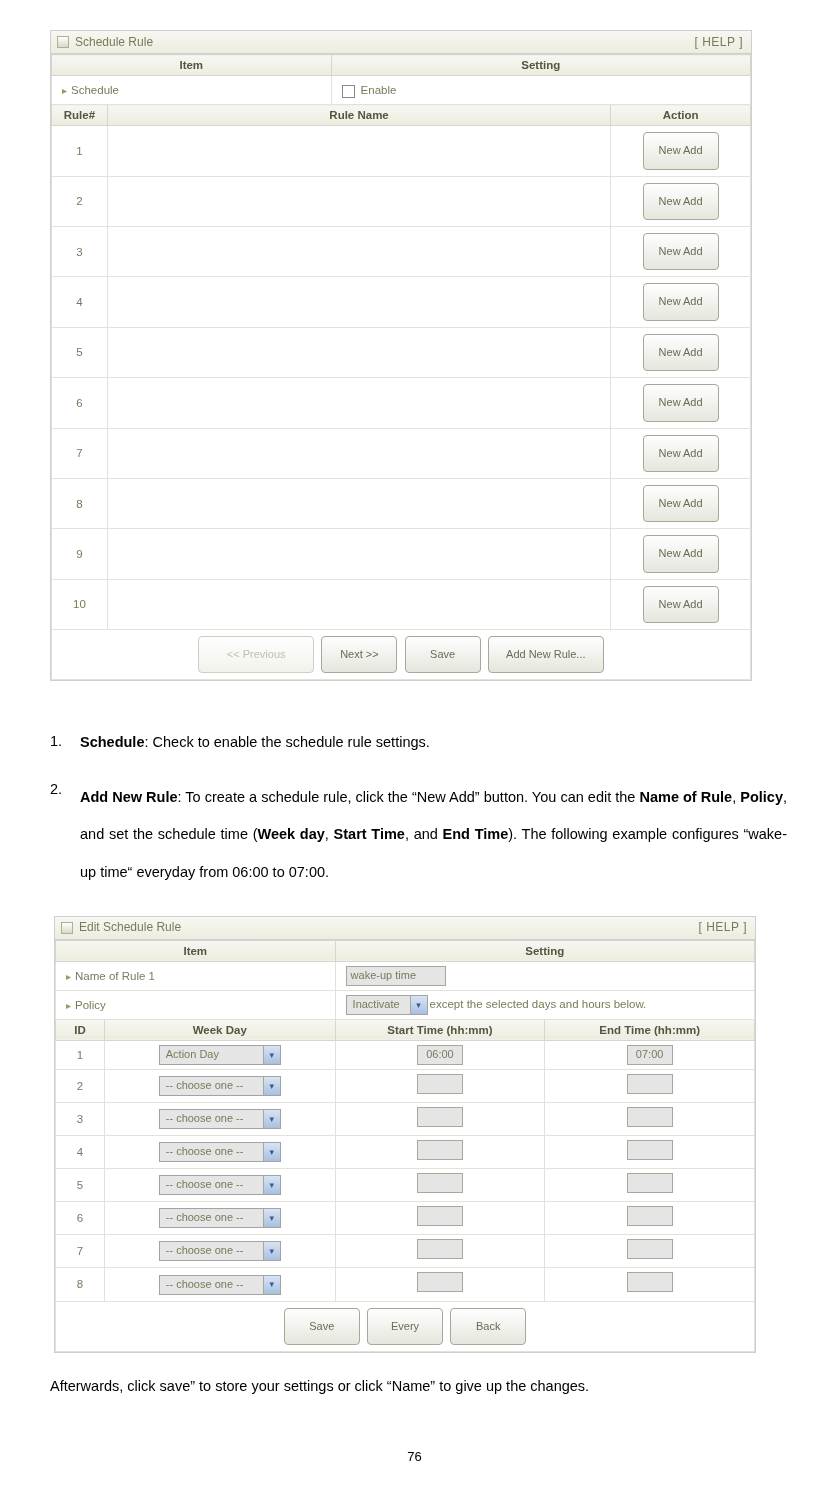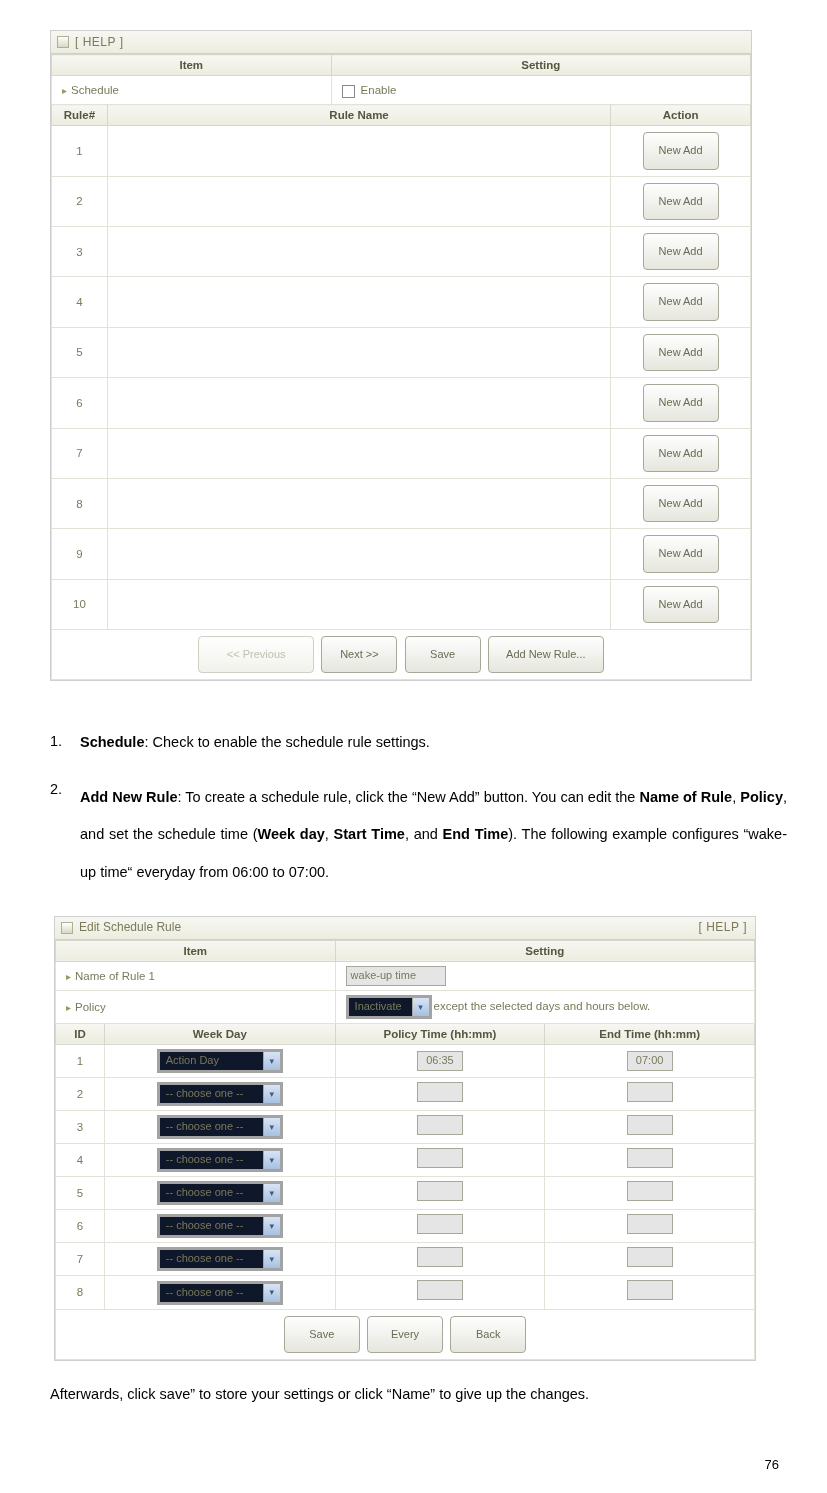--- a/index.html
+++ b/index.html
@@ -94,38 +94,38 @@
   }
   .footer-row td {
     padding: 8px 4px;
     text-align: center;
   }
   .ol { margin-top: 50px; }
   .ol .item { display: flex; margin-bottom: 24px; }
   .ol .num { width: 30px; flex-shrink: 0; }
   .ol .txt { flex: 1; line-height: 2.6; text-align: left; }
   .after { margin-top: 22px; line-height: 1.6; }
-  .pg { text-align: right; margin-top: 50px; padding-right: 8px; font-size: 13px; }
+  .pg { text-align: center; margin-top: 50px; padding-right: 8px; font-size: 13px; }
   .input-text {
     display: inline-block;
     border: 1px solid #a8a898;
     background: #e5e5e5;
     color: #7a7a5a;
     font-size: 11px;
     padding: 1px 4px;
     min-width: 90px;
     height: 16px;
     text-align: left;
   }
   .input-text.sm { min-width: 36px; text-align: center; }
   .select {
     display: inline-flex;
     align-items: stretch;
-    border: 3px solid #a3a3a3;
-    background: #0f172a;
+    border: 1px solid #a3a3a3;
+    background: #e5e5e5;
     height: 18px;
     font-size: 11px;
     color: #7a7a5a;
     min-width: 120px;
   }
   .select .sval { flex: 1; padding: 1px 6px; text-align: left; }
   .select .sarr {
     width: 16px;
     background: linear-gradient(#d8e4f4, #a8c0e0);
     border-left: 1px solid #a8a898;
@@ -135,20 +135,21 @@
   }
   .select.sm { min-width: 80px; }
   b { font-weight: bold; }
 </style>
 </head>
 <body>
 
 <div class="panel">
   <div class="titlebar">
     <span class="sq"></span>
+    <span class="ttl">Schedule Rule</span>
     <span class="help">[ HELP ]</span>
   </div>
   <table class="grid">
     <tbody>
         <tr>
       <th colspan="2" style="width:40%">Item</th>
       <th colspan="2">Setting</th>
     </tr>
     <tr>
       <td colspan="2" class="left"><span class="arrow">▸</span><span>Schedule</span></td>
@@ -257,32 +258,32 @@
       <td colspan="2" class="left">
         <span class="select sm">
               <span class="sval">Inactivate</span>
               <span class="sarr">▾</span>
             </span><span style="margin-left:2px;">except the selected days and hours below.</span>
       </td>
     </tr>
     <tr>
       <th style="width:7%">ID</th>
       <th style="width:33%">Week Day</th>
-      <th style="width:30%">Policy Time (hh:mm)</th>
+      <th style="width:30%">Start Time (hh:mm)</th>
       <th style="width:30%">End Time (hh:mm)</th>
     </tr>
     </tbody>
       <tbody id="edit-body">
         <tr>
           <td>1</td>
           <td><span class="select">
               <span class="sval">Action Day</span>
               <span class="sarr">▾</span>
             </span></td>
-          <td><span class="input-text sm">06:35</span></td>
+          <td><span class="input-text sm">06:00</span></td>
           <td><span class="input-text sm">07:00</span></td>
         </tr>
         <tr>
           <td>2</td>
           <td><span class="select">
               <span class="sval">-- choose one --</span>
               <span class="sarr">▾</span>
             </span></td>
           <td><span class="input-text sm"></span></td>
           <td><span class="input-text sm"></span></td>

